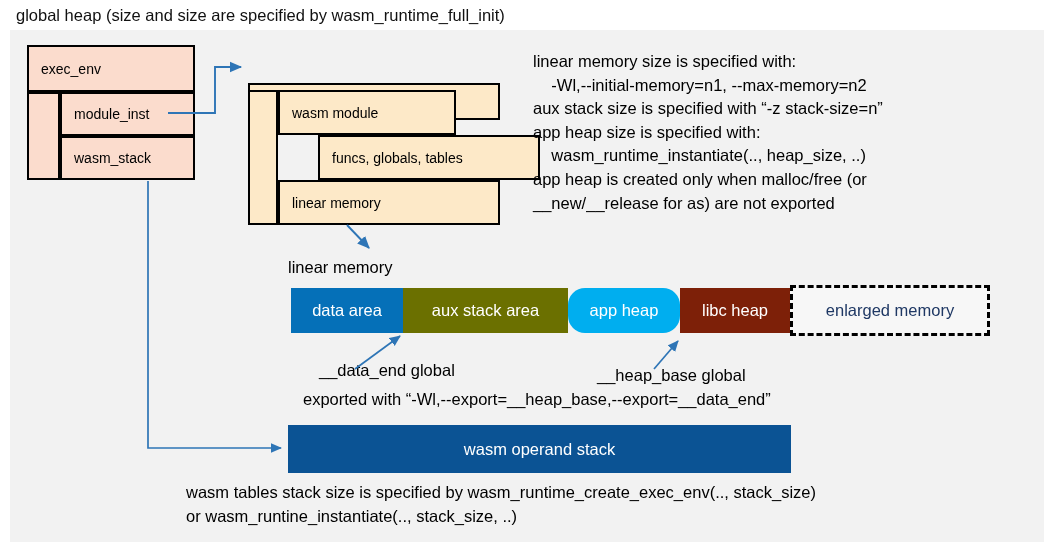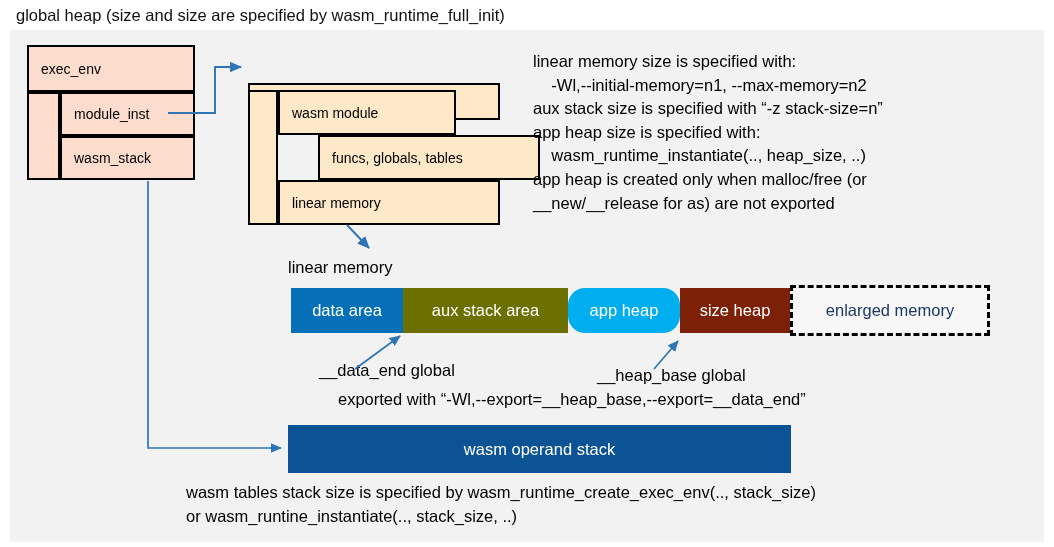--- a/index.html
+++ b/index.html
@@ -164,29 +164,29 @@
   <div class="seg" style="left: 291px; width: 112px; background: rgb(5, 112, 184);">
     <span>data area</span>
   </div>
   <div class="seg" style="left: 403px; width: 165px; background: rgb(107, 112, 0);">
     <span>aux stack area</span>
   </div>
   <div class="seg" style="left: 568px; width: 112px; background: rgb(0, 174, 239); border-radius: 17px;">
     <span>app heap</span>
   </div>
   <div class="seg" style="left: 680px; width: 110px; background: rgb(125, 32, 8);">
-    <span>size heap</span>
+    <span>libc heap</span>
   </div>
   <div class="seg dashed" style="left: 790px; width: 200px; top: 285px; height: 51px; background: rgb(247, 247, 247);">
     <span>enlarged memory</span>
   </div>
 
   <div class="memlabel" style="left:319px; top:361px;">__data_end global</div>
   <div class="memlabel" style="left:597px; top:366px;">__heap_base global</div>
-  <div class="memlabel" style="left:303px; top:390px;margin-left:35px;">exported with “-Wl,--export=__heap_base,--export=__data_end”</div>
+  <div class="memlabel" style="left:303px; top:390px;">exported with “-Wl,--export=__heap_base,--export=__data_end”</div>
 
   <div class="opstack" style="background: rgb(11, 83, 148);">
     <span>wasm operand stack</span>
   </div>
   <div class="textblock" style="left:186px; top:481px;">wasm tables stack size is specified by wasm_runtime_create_exec_env(.., stack_size)
 or wasm_runtine_instantiate(.., stack_size, ..)</div>
 
   <svg class="overlay" viewBox="0 0 1054 547">
     <defs>
       <marker id="arrowhead" markerWidth="7" markerHeight="7" refX="6" refY="3.2" orient="auto">

